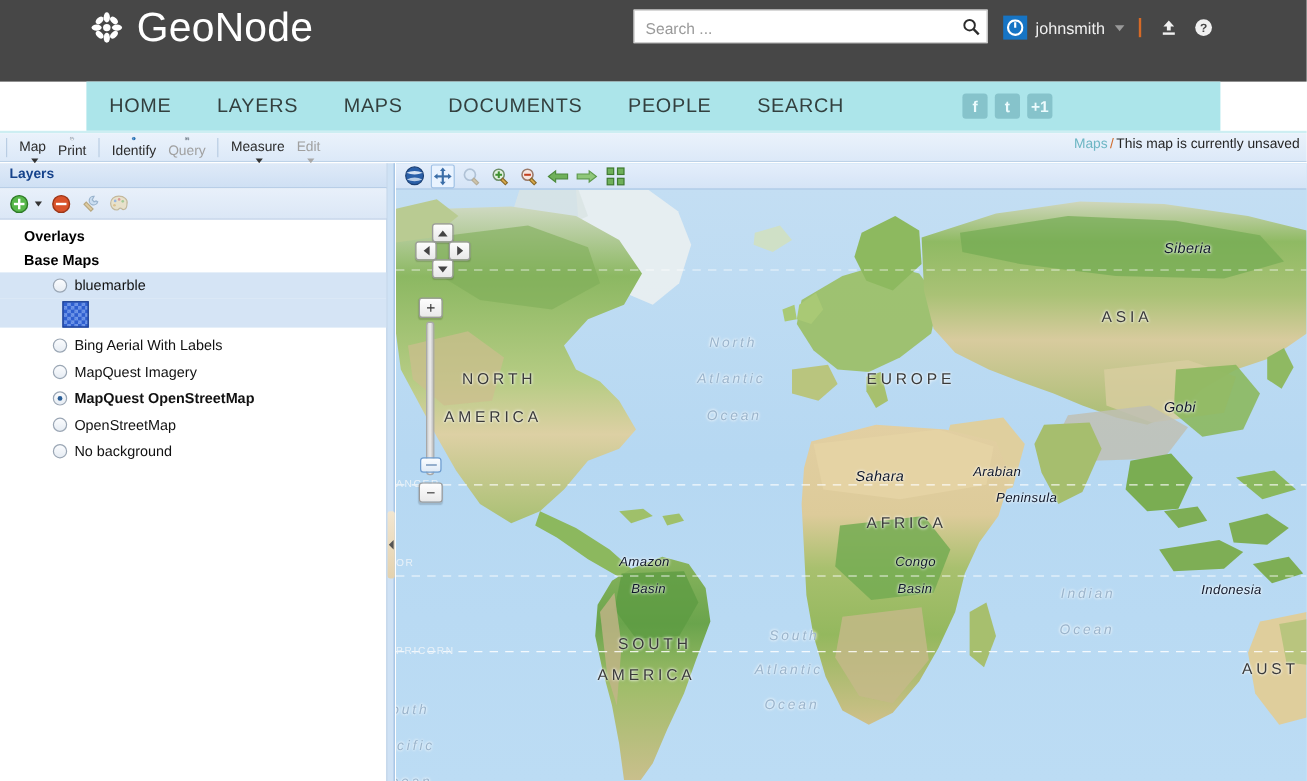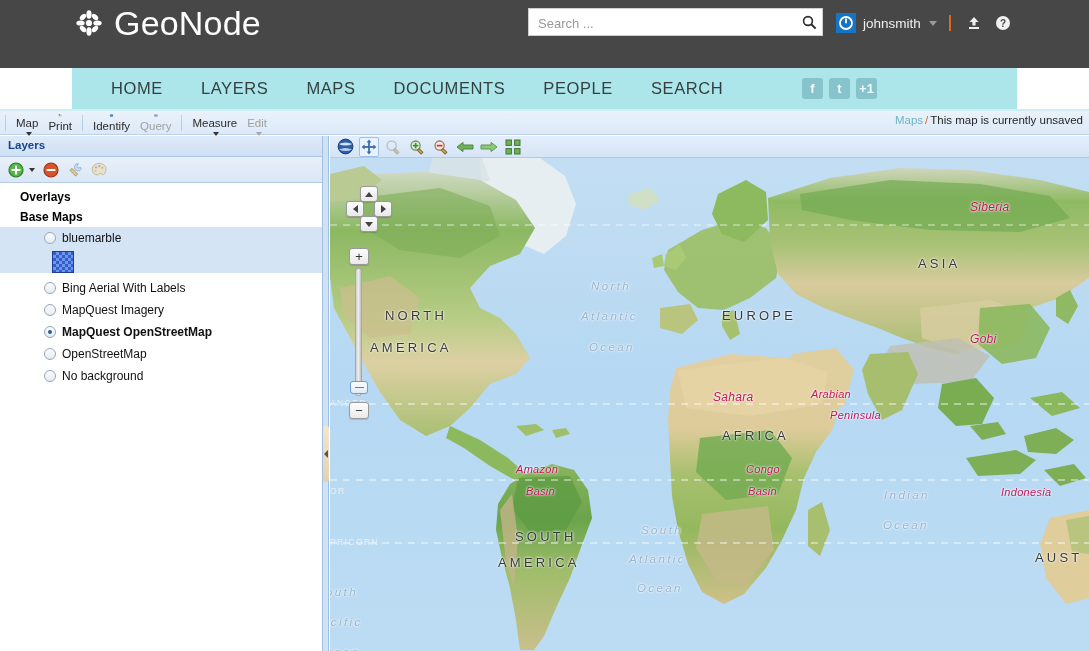--- a/index.html
+++ b/index.html
@@ -57,21 +57,21 @@
     margin-left: 1px;
   }
   .vdiv { width: 2px; height: 16px; background: #d66a27; margin: 0 5px; }
   .hdr-icon { width: 22px; height: 22px; display:flex; align-items:center; justify-content:center; }
 
   
   .navbar {
     position: absolute; left: 72px; top: 68px; width: 945px; height: 41px;
     background: #ace5ea;
   }
-  .nav-items { display: flex; align-items: center; height: 41px; padding-left: 20px; }
+  .nav-items { display: flex; align-items: center; height: 41px; }
   .nav-item {
     color: #33403f; font-size: 16.5px; letter-spacing: .6px;
     padding: 0 19px; line-height: 41px; cursor: pointer; white-space: nowrap;
   }
   .social {
     position: absolute; right: 140px; top: 10px;
     display: flex; gap: 6px; align-items: center;
   }
   .social-btn {
     width: 21px; height: 21px; background: #86c3cb; border-radius: 3px;
@@ -205,21 +205,21 @@
   .lbl-map {
     position: absolute; color: #3c3c3c; white-space: nowrap;
     text-shadow: 0 0 3px rgba(255,255,255,.95), 0 0 2px rgba(255,255,255,.95);
     pointer-events: none;
   }
   .lbl-cont { font-size: 13px; letter-spacing: 3.2px; color: #3a3a3a; }
   .lbl-ocean {
     font-size: 11.5px; letter-spacing: 2.4px; font-style: italic;
     color: #9ab4cc;
   }
-  .lbl-region { font-size: 11px; font-style: italic; color: #be185d; letter-spacing: .3px; }
+  .lbl-region { font-size: 11px; font-style: italic; color: #0f172a; letter-spacing: .3px; }
   .lbl-lat {
     font-size: 8.5px; letter-spacing: 1.4px; color: #e8f1f8;
     text-shadow: none;
   }
 
   
   .pan-ctrl { position: absolute; left: 16px; top: 28px; width: 46px; height: 46px; z-index: 25; }
   .pan-btn {
     position: absolute; width: 18px; height: 16px;
     background: linear-gradient(#fdfdfd,#e8e8e8); border: 1px solid #9a9a9a;
@@ -703,21 +703,21 @@
       <span class="lbl-map lbl-region" style="left:383px;top:232px;font-size:12px;">Sahara</span>
       <span class="lbl-map lbl-region" style="left:481px;top:230px;">Arabian</span>
       <span class="lbl-map lbl-region" style="left:483px;top:251px;margin-left:17px;">Peninsula</span>
       <span class="lbl-map lbl-region" style="left:186px;top:305px;">Amazon</span>
       <span class="lbl-map lbl-region" style="left:196px;top:327px;">Basin</span>
       <span class="lbl-map lbl-region" style="left:416px;top:305px;">Congo</span>
       <span class="lbl-map lbl-region" style="left:418px;top:327px;">Basin</span>
       <span class="lbl-map lbl-region" style="left:671px;top:328px;">Indonesia</span>
 
       <span class="lbl-map lbl-lat" style="left:0px;top:240px;">ANCER</span>
-      <span class="lbl-map lbl-lat" style="left:0px;top:328px;">OR</span>
+      <span class="lbl-map lbl-lat" style="left:0px;top:306px;">OR</span>
       <span class="lbl-map lbl-lat" style="left:0px;top:379px;">PRICORN</span>
 
       <div class="pan-ctrl">
         <span class="pan-btn pan-up">
             <i class="tri tri-up"></i>
           </span>
         <span class="pan-btn pan-left">
             <i class="tri tri-left"></i>
           </span>
         <span class="pan-btn pan-right">

